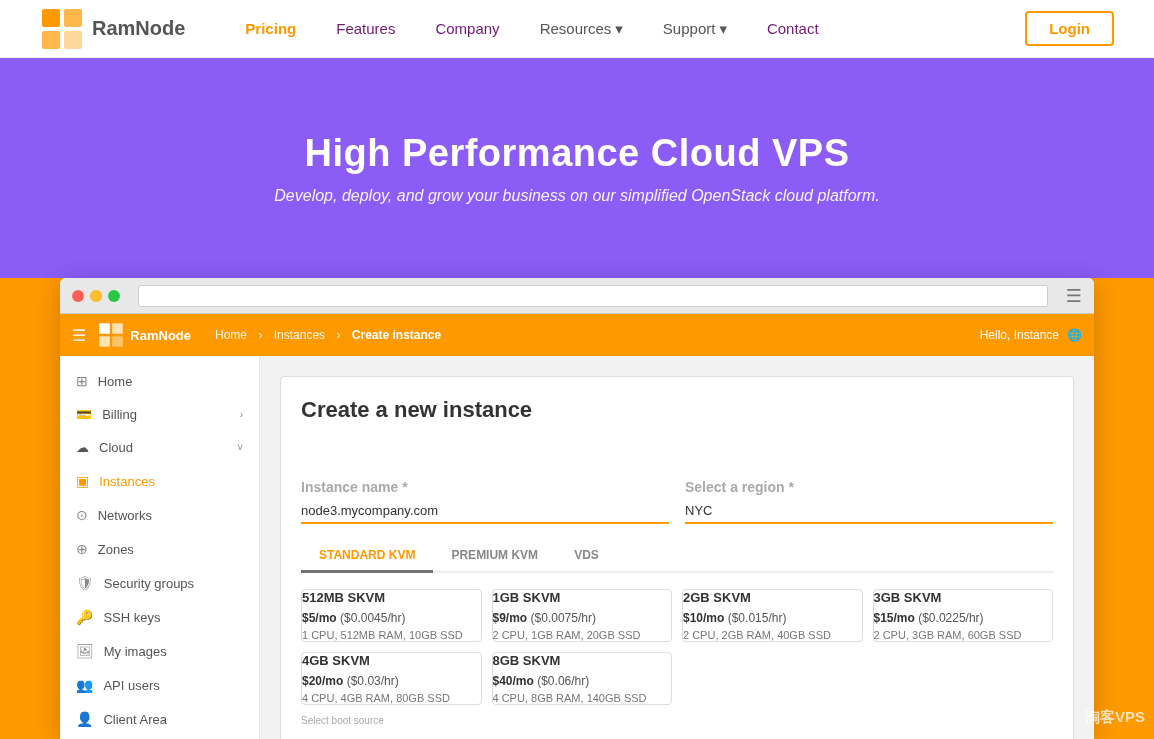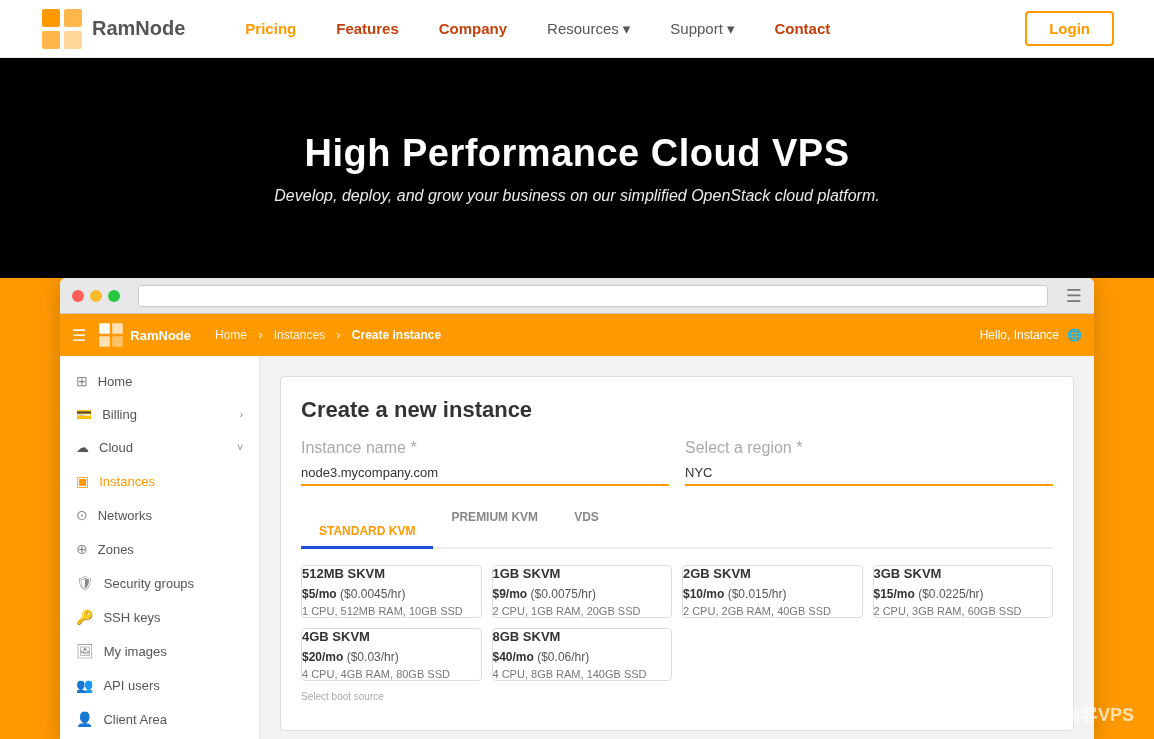--- a/index.html
+++ b/index.html
@@ -24,25 +24,24 @@
       width: 44px;
       height: 44px;
     }
     .nav-links {
       display: flex;
       align-items: center;
       gap: 40px;
       flex: 1;
     }
     .nav-link {
-      color: #c2410c;
+      color: #701a75;
       font-size: 15px;
       text-decoration: none;
       cursor: pointer;
-      font-weight: bold;
     }
     .nav-link.active { color: #f90; font-weight: 600; }
     .nav-link-dropdown {
       display: flex;
       align-items: center;
       gap: 4px;
       color: #555;
       font-size: 15px;
       cursor: pointer;
     }
@@ -52,21 +51,21 @@
       color: #f90;
       padding: 7px 22px;
       border-radius: 4px;
       font-size: 15px;
       font-weight: 600;
       cursor: pointer;
     }
 
     
     .hero {
-      background: #000000;
+      background: #8b5cf6;
       height: 220px;
       display: flex;
       flex-direction: column;
       align-items: center;
       justify-content: center;
       gap: 12px;
     }
     .hero h1 {
       color: #fff;
       font-size: 38px;
@@ -215,23 +214,24 @@
       gap: 16px;
       margin-bottom: 16px;
     }
     .form-group {
       flex: 1;
       display: flex;
       flex-direction: column;
       gap: 4px;
     }
     .form-group label {
-      font-size: 16px;
+      font-size: 14px;
       color: #aaa;
-      font-weight: 400;
+      font-weight: 700;
+      margin-top: 40px;
     }
     .form-group input, .form-group select {
       border: none;
       border-bottom: 2px solid #f90;
       padding: 4px 0;
       font-size: 13px;
       color: #333;
       outline: none;
       background: transparent;
     }
@@ -251,22 +251,21 @@
       padding: 8px 18px;
       font-size: 12px;
       font-weight: 600;
       color: #888;
       cursor: pointer;
       border-bottom: 3px solid transparent;
       margin-bottom: -2px;
     }
     .tab.active {
       color: #f90;
-      border-bottom: 3px solid #1d4ed8;
-      margin-top: 14px;
+      border-bottom: 3px solid #737373;
     }
 
     
     .cards-row {
       display: flex;
       gap: 10px;
       margin-bottom: 10px;
     }
     .vps-card {
       flex: 1;
@@ -295,22 +294,22 @@
     .boot-source-label {
       font-size: 10px;
       color: #aaa;
       margin-bottom: 8px;
     }
 
     
     .watermark {
       position: fixed;
       bottom: 12px;
-      right: 20px;
-      font-size: 18px;
+      right: 9px;
+      font-size: 15px;
       color: rgba(255,255,255,0.7);
       font-weight: 600;
       pointer-events: none;
     }
 
     
     .hamburger { font-size: 16px; color: rgba(255,255,255,0.9); cursor: pointer; }
 
     .chevron { font-size: 10px; color: #888; }
   </style>

